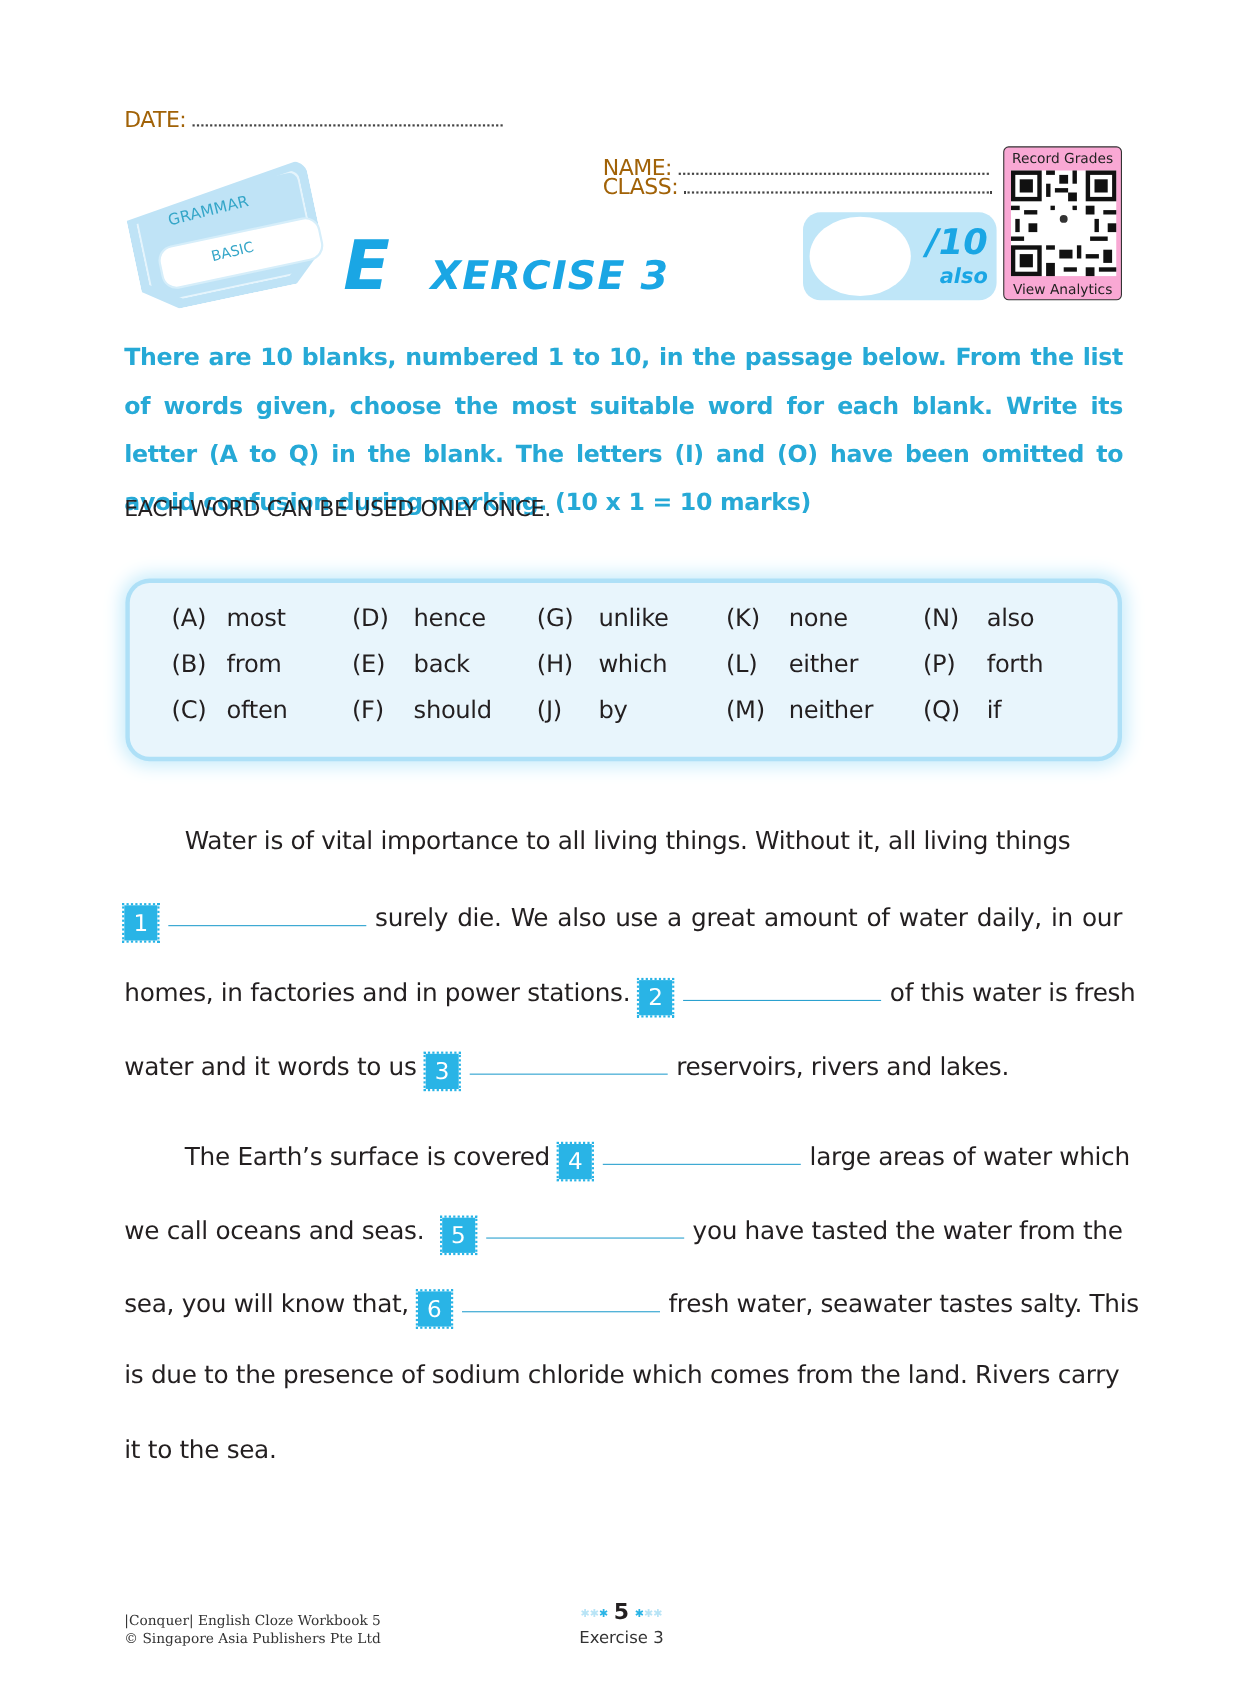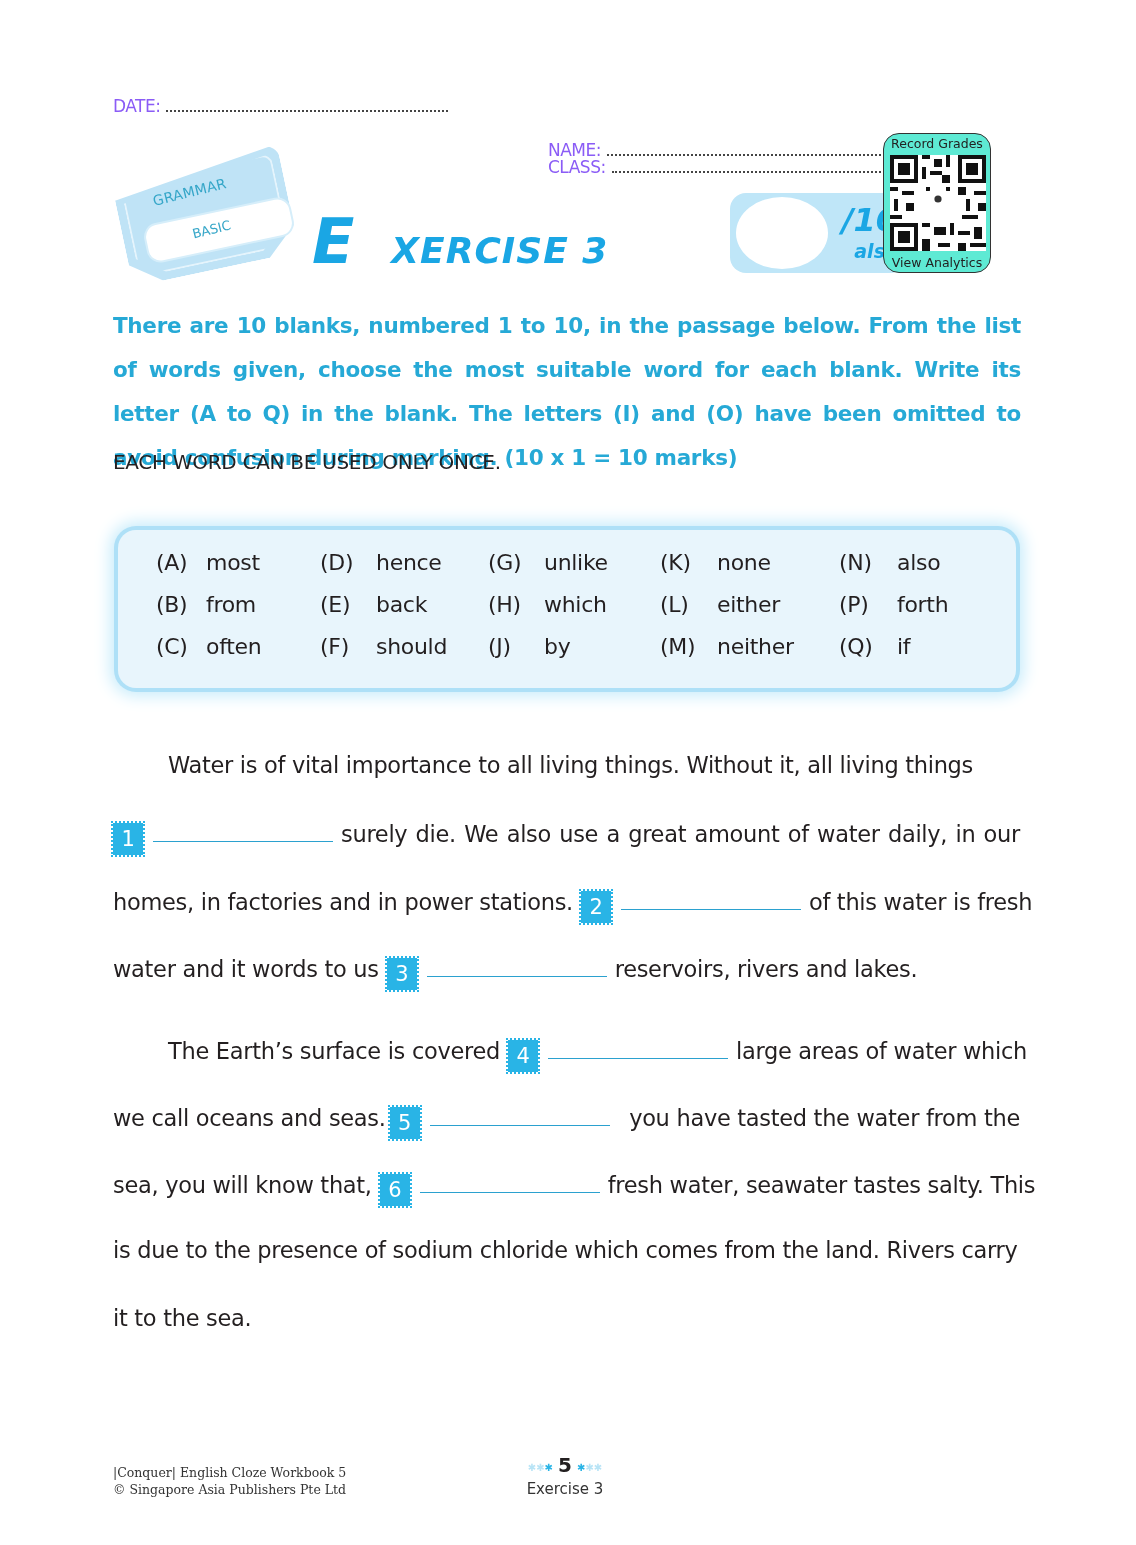--- a/index.html
+++ b/index.html
@@ -1,19 +1,19 @@
 <!DOCTYPE html>
 <html><head>
 <meta charset="utf-8">
 <style>
   * { box-sizing: border-box; margin: 0; padding: 0; }
   html, body { width: 1136px; height: 1545px; background: #ffffff; }
   body { position: relative; font-family: "DejaVu Sans", sans-serif; color: #231f20; overflow: hidden; }
 
-  .hdr-line { position: absolute; font-size: 17px; letter-spacing: -0.5px; color: #8b5cf6; white-space: nowrap; }
+  .hdr-line { position: absolute; font-size: 20px; letter-spacing: -0.5px; color: #a16207; white-space: nowrap; }
   .hdr-line .dots { display: inline-block; border-bottom: 2px dotted #444; height: 6px; vertical-align: baseline; margin-left: 6px; }
 
   
   .badge { position: absolute; left: 112px; top: 140px; width: 190px; height: 150px; }
   .badge-back { position: absolute; left: 0; top: 0; width: 190px; height: 150px; transform: rotate(-12deg); }
   .badge-outer { position: absolute; left: 8px; top: 20px; width: 170px; height: 110px; background: #bfe3f6; border-radius: 14px; clip-path: polygon(0 20%, 100% 0, 100% 75%, 82% 100%, 18% 100%, 0 80%); }
   .badge-inner { position: absolute; left: 16px; top: 28px; width: 154px; height: 94px; border: 2px solid #e5f4fc; border-radius: 10px; clip-path: polygon(0 20%, 100% 0, 100% 75%, 82% 100%, 18% 100%, 0 80%); }
   .badge-top { position: absolute; left: 40px; top: 44px; font-size: 14px; color: #35a6c8; transform: rotate(-14deg); letter-spacing: 0.3px; }
   .badge-pill { position: absolute; left: 32px; top: 70px; width: 150px; height: 40px; background: #fff; border: 2px solid #d6eefa; border-radius: 14px; transform: rotate(-12deg); }
   .badge-bot { position: absolute; left: 80px; top: 82px; font-size: 13px; color: #35a6c8; transform: rotate(-14deg); }
@@ -21,21 +21,21 @@
   .title { position: absolute; left: 312px; top: 205px; font-family: "DejaVu Sans", sans-serif; font-weight: bold; font-style: italic; color: #1aa6e4; white-space: nowrap; letter-spacing: 1px; }
   .title .big { font-size: 62px; }
   .title .rest { font-size: 36px; margin-left: 36px; }
 
   
   .score { position: absolute; left: 730px; top: 193px; width: 176px; height: 80px; background: #bfe6f8; border-radius: 16px; }
   .score .oval { position: absolute; left: 6px; top: 4px; width: 92px; height: 72px; background: #fff; border-radius: 50%; }
   .score .num { position: absolute; right: 8px; top: 8px; font-size: 32px; font-weight: bold; font-style: italic; color: #1aa6e4; }
   .score .lbl { position: absolute; right: 8px; top: 47px; font-size: 19px; font-weight: bold; font-style: italic; color: #1aa6e4; }
 
-  .qr { position: absolute; left: 883px; top: 133px; width: 108px; height: 140px; border: 1.5px solid #333; border-radius: 16px; background: #5eead4; }
+  .qr { position: absolute; left: 912px; top: 133px; width: 108px; height: 140px; border: 1.5px solid #333; border-radius: 5px; background: #f9a8d4; }
   .qr .qt { position: absolute; top: 2px; left: 0; width: 100%; text-align: center; font-size: 12.5px; color: #222; }
   .qr .qb { position: absolute; bottom: 2px; left: 0; width: 100%; text-align: center; font-size: 12.5px; color: #222; }
   .qr svg { position: absolute; left: 6px; top: 20px; }
 
   .instr { position: absolute; left: 113px; top: 304px; width: 908px; font-size: 21.5px; line-height: 44px; font-weight: bold; color: #26a9d6; text-align: justify; letter-spacing: -0.3px; }
   .note { position: absolute; left: 113px; top: 450px; font-size: 20px; color: #231f20; letter-spacing: -0.3px; }
 
   .wordbox { position: absolute; left: 118px; top: 530px; width: 898px; height: 158px; background: #e8f5fc; border-radius: 18px; box-shadow: 0 0 0 4px #aee0f7, 0 0 16px 8px #c8ecfb; }
   .wb-row { position: absolute; left: 0; height: 42px; width: 100%; }
   .wb-cell { position: absolute; font-size: 22px; color: #231f20; white-space: nowrap; letter-spacing: -0.3px; }
@@ -197,21 +197,21 @@
 <div class="para" style="top:1036px;">
   <div class="line ragged indent" style="top:0;">
     <span style="margin-right:8px;">The Earth’s surface is covered</span>
     <span class="blank">
         <span class="stamp">4</span>
         <span class="rule"></span>
       </span>
     <span style="flex:1;text-align:right;">large areas of water which</span>
   </div>
   <div class="line ragged" style="top:67px;">
-    <span style="margin-right:4px;text-align:center;">we call oceans and seas.</span>
+    <span style="margin-right:16px;text-align:center;">we call oceans and seas.</span>
     <span class="blank">
         <span class="stamp">5</span>
         <span class="rule"></span>
       </span>
     <span style="flex:1;text-align:right;">you have tasted the water from the</span>
   </div>
   <div class="line ragged" style="top:134px;">
     <span style="margin-right:8px;">sea, you will know that,</span>
     <span class="blank">
         <span class="stamp">6</span>

